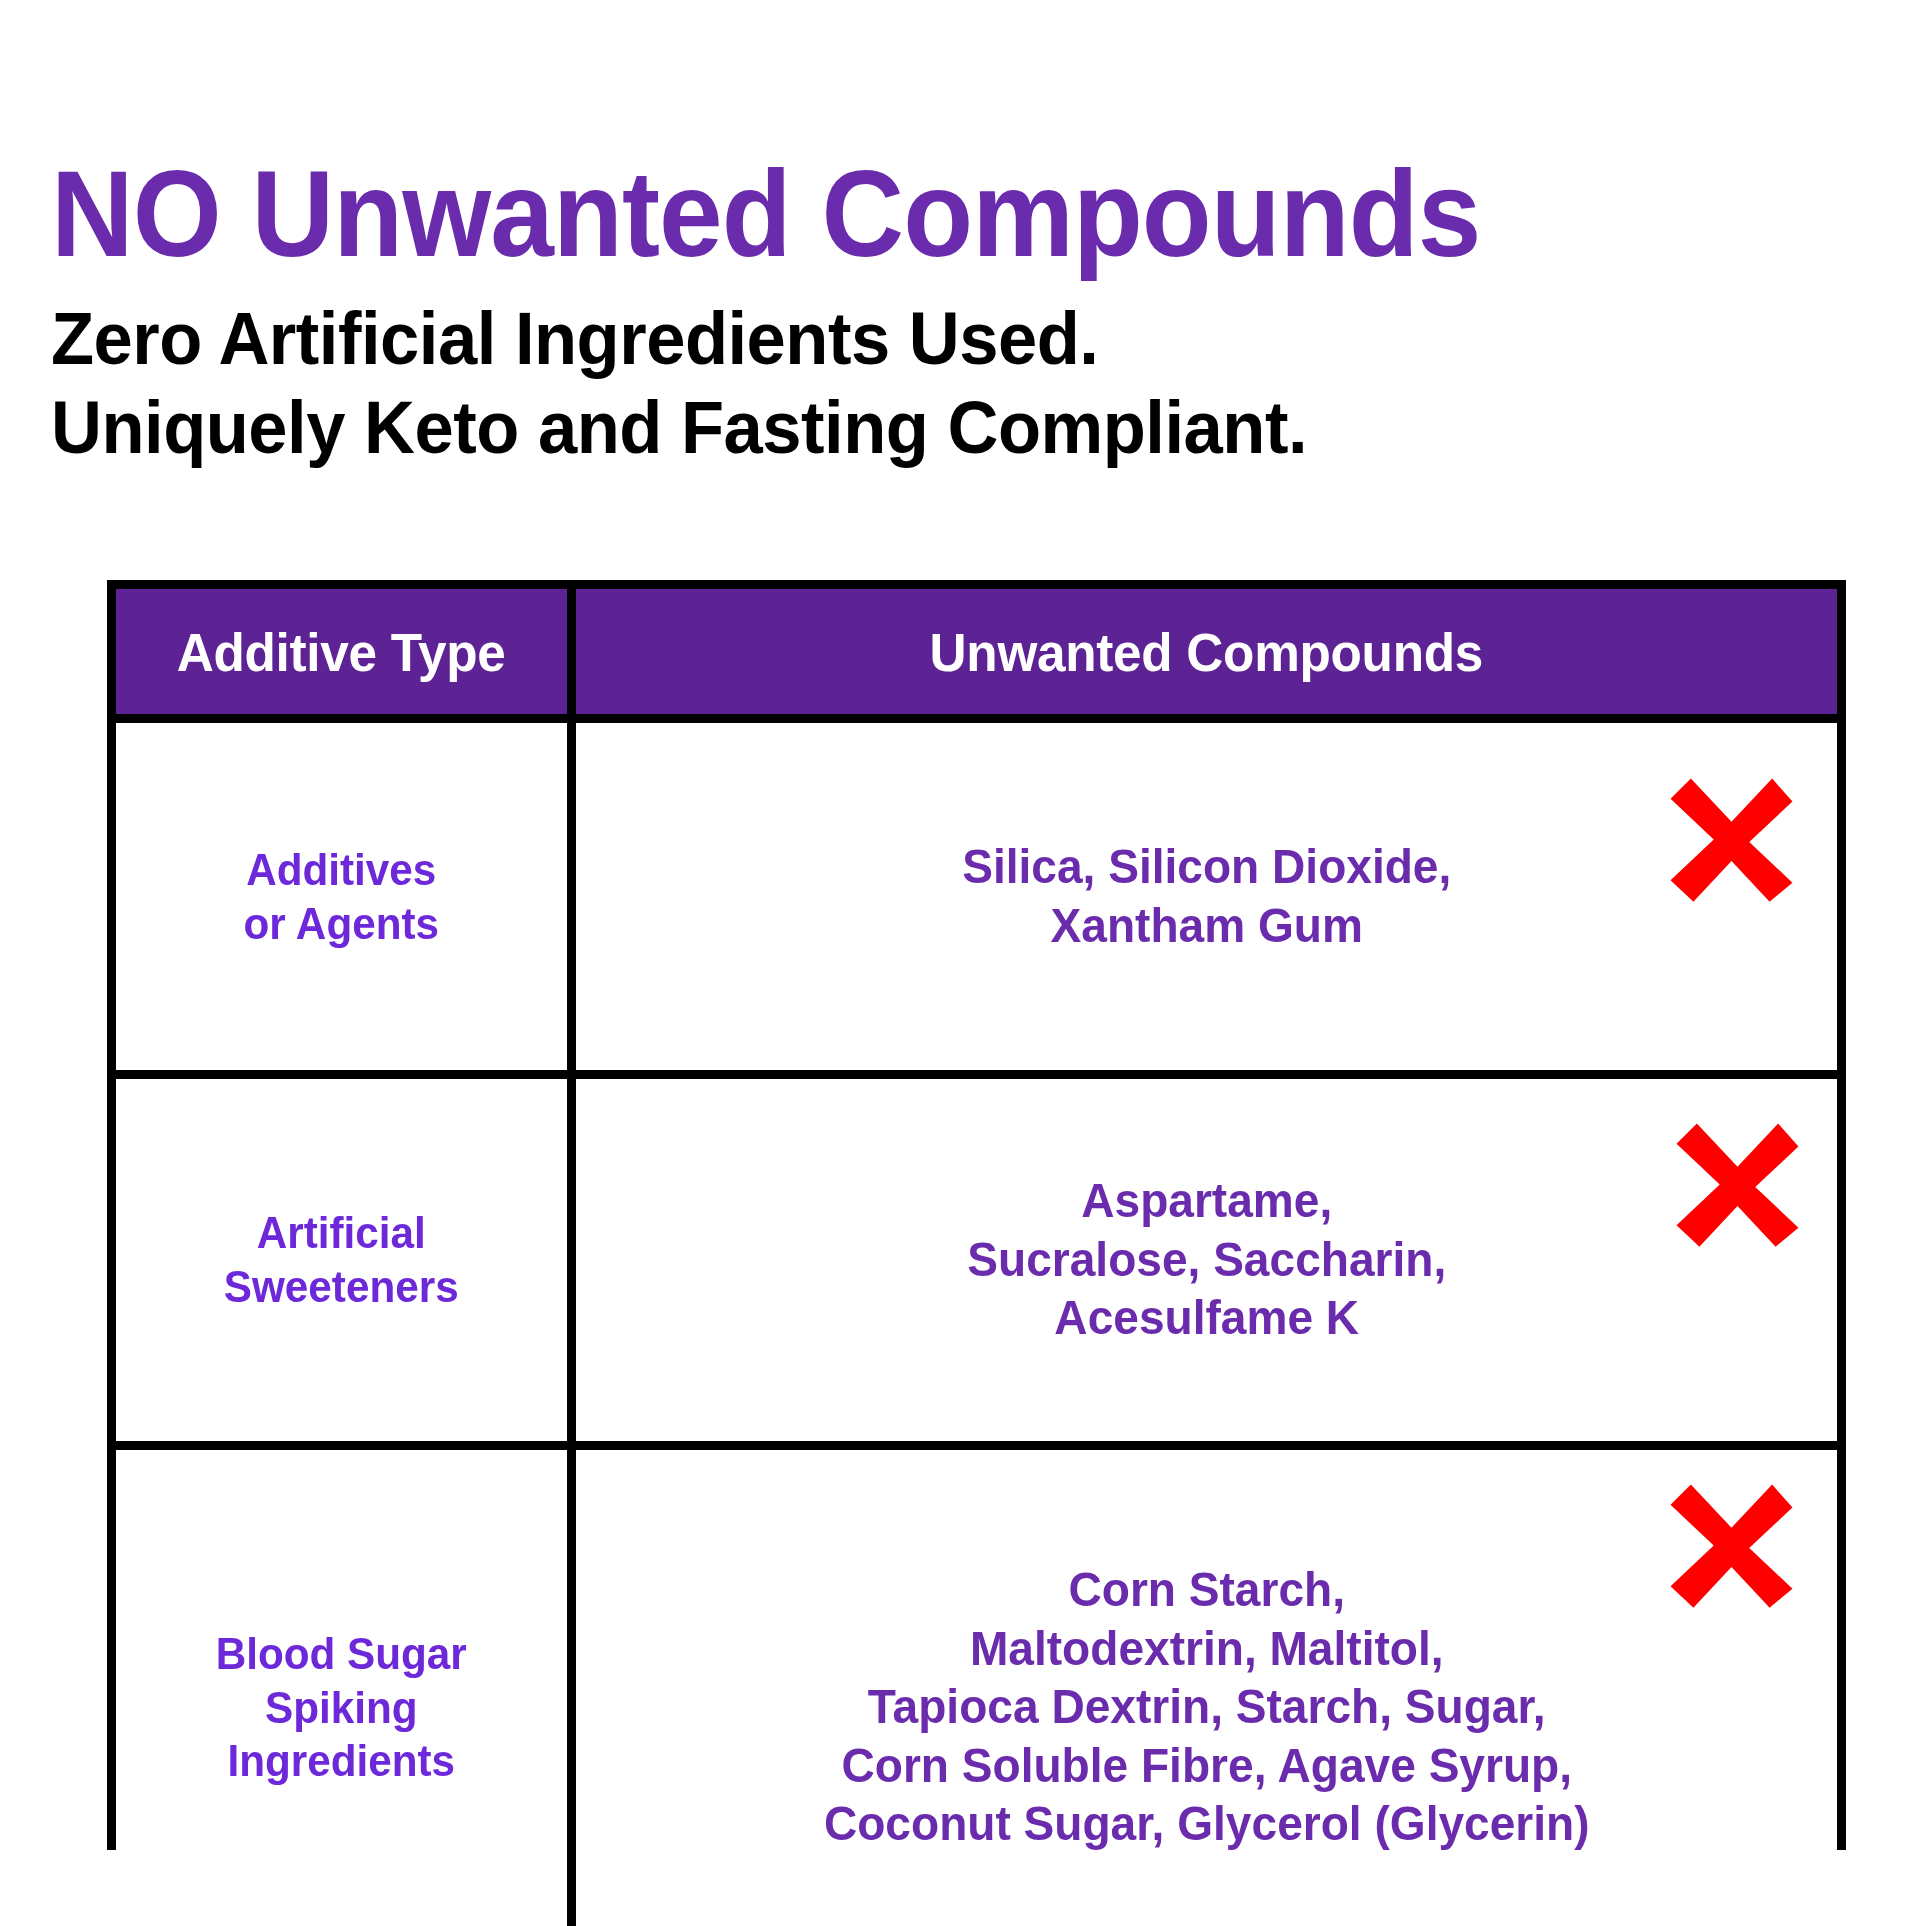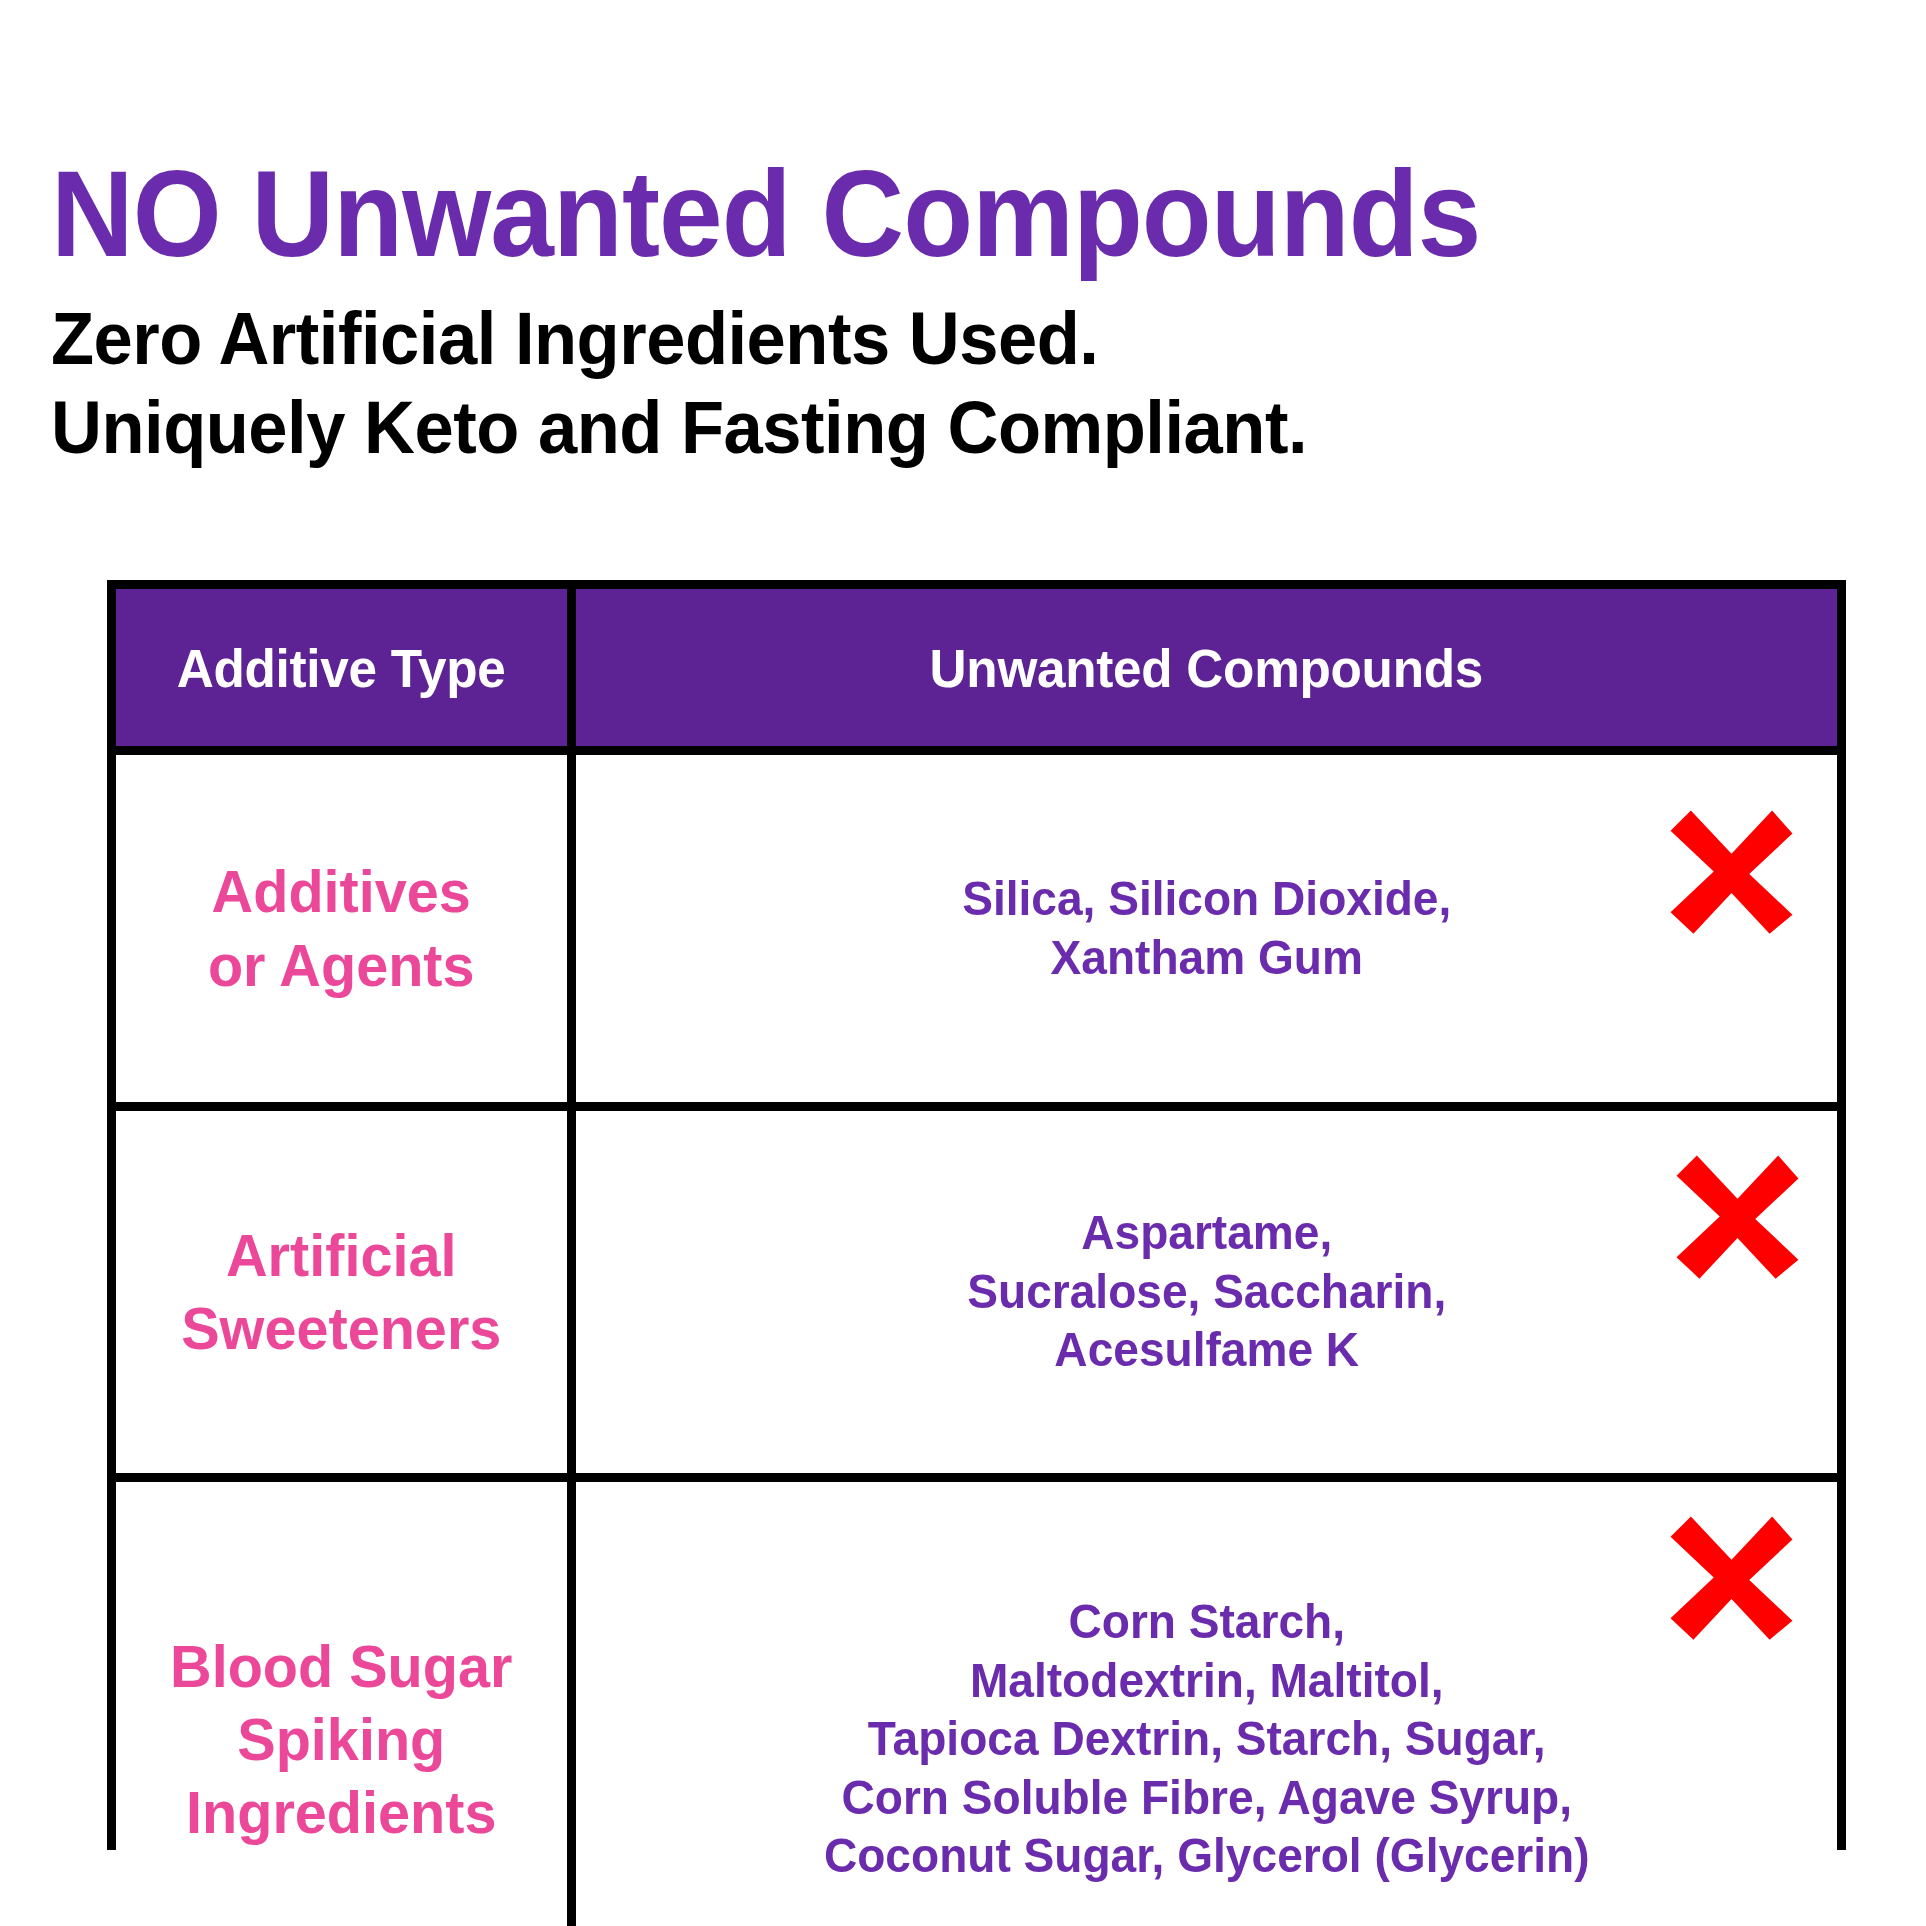--- a/index.html
+++ b/index.html
@@ -71,21 +71,21 @@
     height: 100%;
     border-collapse: collapse;
     table-layout: fixed;
   }
 
   .tbl col.c1 { width: 455px; }
   .tbl col.c2 { width: auto; }
 
   .tbl th, .tbl td {
     border: 0;
-    padding: 16px;
+    padding: 0;
     vertical-align: middle;
     text-align: center;
   }
 
   
   .thead-row th {
     background: #5D2294;
     color: #ffffff;
     height: 125px;
     font-size: 54px;
@@ -97,22 +97,22 @@
     border-right: 9px solid #000000;
   }
   .th-inner { transform: scaleX(0.95); display:inline-block; white-space: nowrap; }
 
   
   .body-row td {
     background: #ffffff;
   }
   .body-row td.col1 {
     border-right: 9px solid #000000;
-    color: #ec4899;
-    font-size: 60px;
+    color: #6d28d9;
+    font-size: 44px;
     font-weight: bold;
     line-height: 1.22;
     padding: 10px 14px;
   }
   .body-row td.col2 {
     position: relative;
     color: #6A2CAD;
     font-size: 48px;
     font-weight: bold;
     line-height: 1.22;

